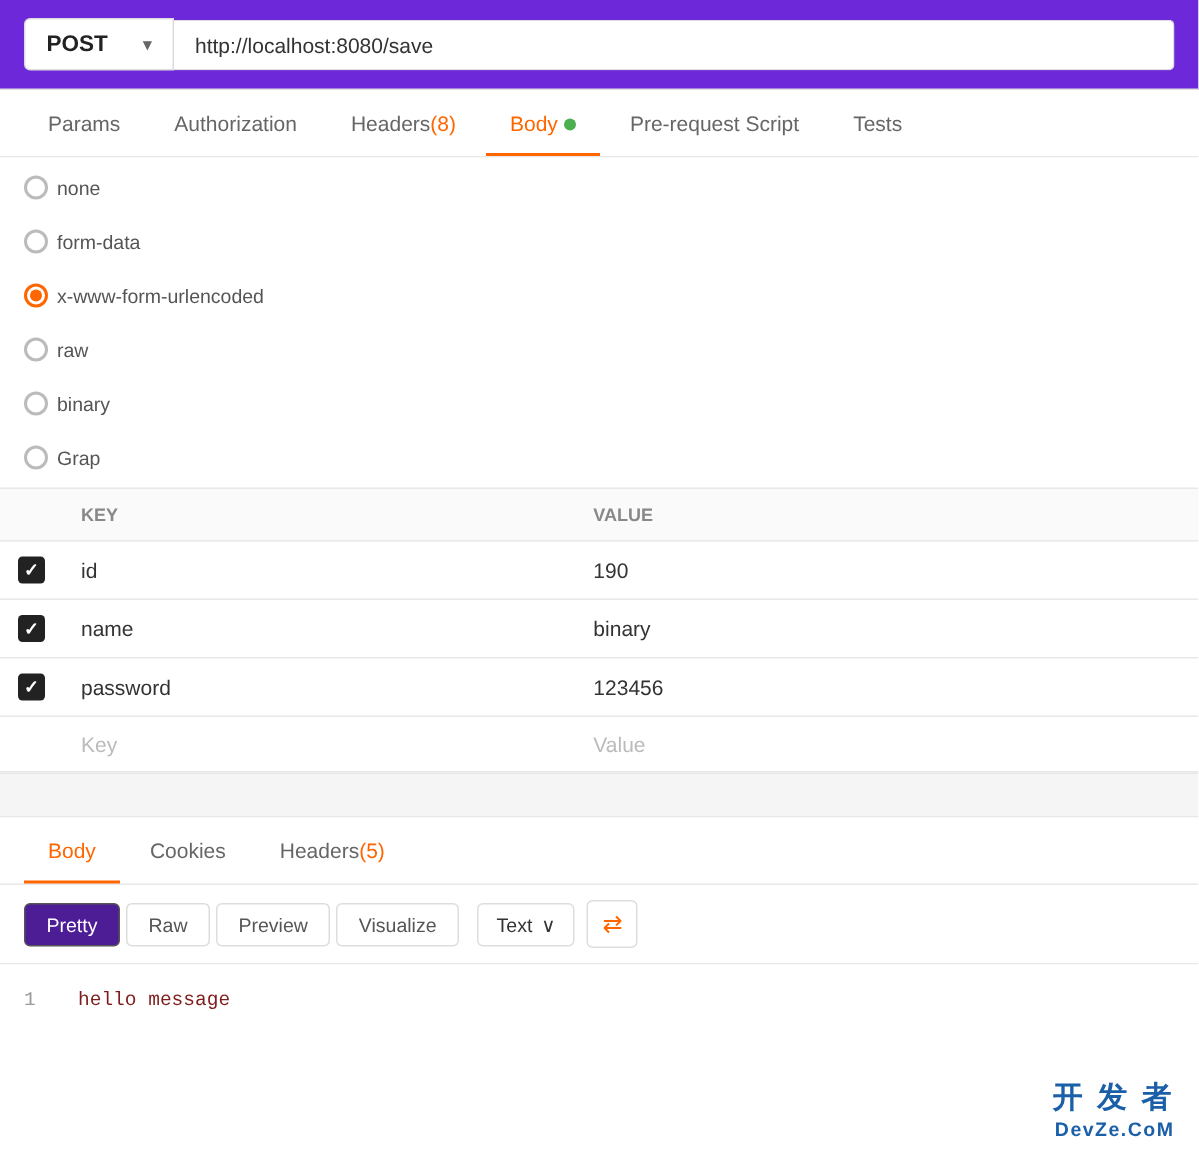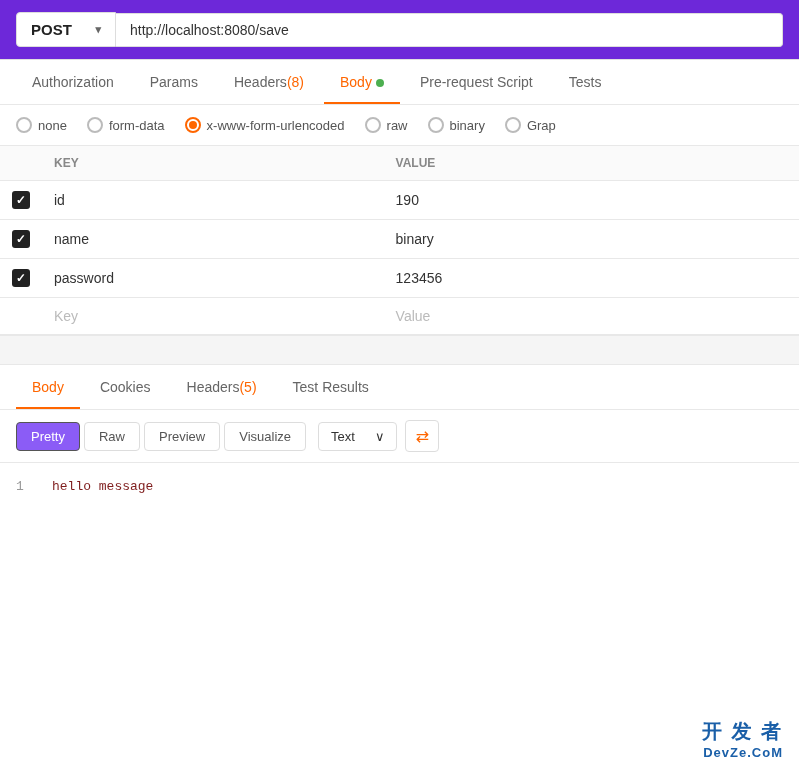--- a/index.html
+++ b/index.html
@@ -93,20 +93,21 @@
       vertical-align: middle;
     }
 
     
     .radio-row {
       display: flex;
       padding: 12px 16px;
       gap: 20px;
       border-bottom: 1px solid #e8e8e8;
       background: #fff;
+      flex-direction: column;
     }
     .radio-option {
       display: flex;
       align-items: center;
       gap: 6px;
       cursor: pointer;
       color: #555;
       font-size: 13px;
     }
     .radio-circle {
@@ -231,28 +232,28 @@
     .format-btn {
       padding: 6px 14px;
       border: 1px solid #ddd;
       border-radius: 4px;
       background: #fff;
       cursor: pointer;
       font-size: 13px;
       color: #555;
     }
     .format-btn.active {
-      background: #8b5cf6;
+      background: #4c1d95;
       color: #fff;
       border-color: #555;
     }
     .format-select {
       display: flex;
       align-items: center;
-      gap: 20px;
+      gap: 6px;
       padding: 6px 12px;
       border: 1px solid #ddd;
       border-radius: 4px;
       background: #fff;
       cursor: pointer;
       font-size: 13px;
       color: #333;
       margin-left: 8px;
     }
     .wrap-btn {
@@ -317,24 +318,24 @@
 <div class="url-bar">
   <div class="method-dropdown">
     <span>POST</span>
     <span class="chevron">▾</span>
   </div>
   <input class="url-input" type="text" value="http://localhost:8080/save" style="">
 </div>
 
 <div class="tabs-row">
   <div class="tab-item">
+    <span>Params</span>
+  </div>
+  <div class="tab-item">
     <span>Authorization</span>
-  </div>
-  <div class="tab-item">
-    <span>Params</span>
   </div>
   <div class="tab-item">
     <span>Headers</span><span class="tab-badge">(8)</span>
   </div>
   <div class="tab-item active">
     <span>Body</span><span class="tab-dot"></span>
   </div>
   <div class="tab-item">
     <span>Pre-request Script</span>
   </div>
@@ -421,23 +422,20 @@
   <div class="response-tabs-row">
     <div class="response-tab active">
       <span>Body</span>
     </div>
     <div class="response-tab">
       <span>Cookies</span>
     </div>
     <div class="response-tab">
       <span>Headers</span><span class="tab-badge">(5)</span>
     </div>
-    <div class="response-tab">
-      <span>Test Results</span>
-    </div>
   </div>
 
   <div class="format-row">
     <button class="format-btn active">Pretty</button>
     <button class="format-btn">Raw</button>
     <button class="format-btn">Preview</button>
     <button class="format-btn">Visualize</button>
     <div class="format-select">
       <span>Text</span>
       <span>∨</span>

